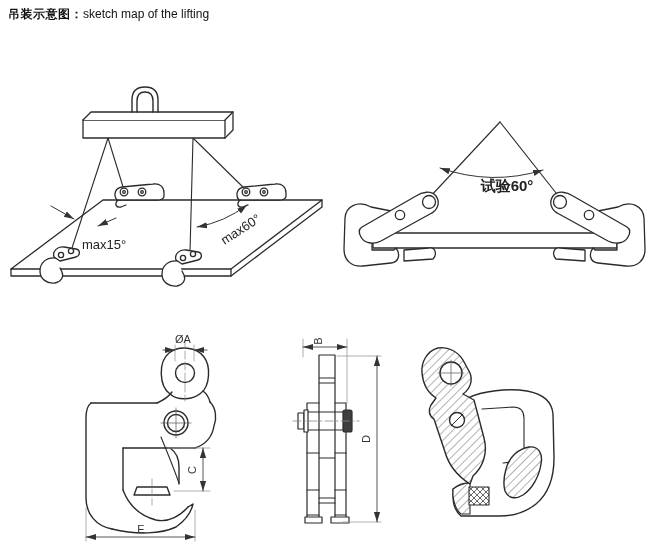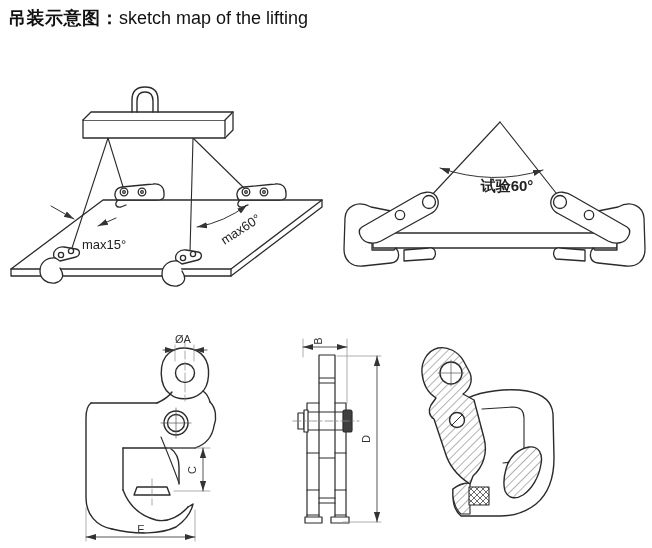--- a/index.html
+++ b/index.html
@@ -1,18 +1,18 @@
 <!DOCTYPE html>
 <html><head>
 <meta charset="utf-8">
 <style>
   html,body{margin:0;padding:0;background:#fff;}
   .page{position:relative;width:652px;height:548px;background:#fff;overflow:hidden;
         font-family:"Liberation Sans",sans-serif;}
-  .title{position:absolute;left:8px;top:6px;font-size:18px;color:#111;white-space:nowrap;text-align:center;}
+  .title{position:absolute;left:8px;top:6px;font-size:12px;color:#111;white-space:nowrap;text-align:center;}
   .title .zh{font-weight:700;letter-spacing:.5px;}
   .title .en{font-weight:400;}
   svg{position:absolute;left:0;top:0;}
   svg text{font-family:"Liberation Sans",sans-serif;fill:#222;}
   .lbl{font-size:13px;}
   .lblB{font-size:15px;font-weight:700;}
   .dim{font-size:11px;fill:#333;}
 </style>
 </head>
 <body>

